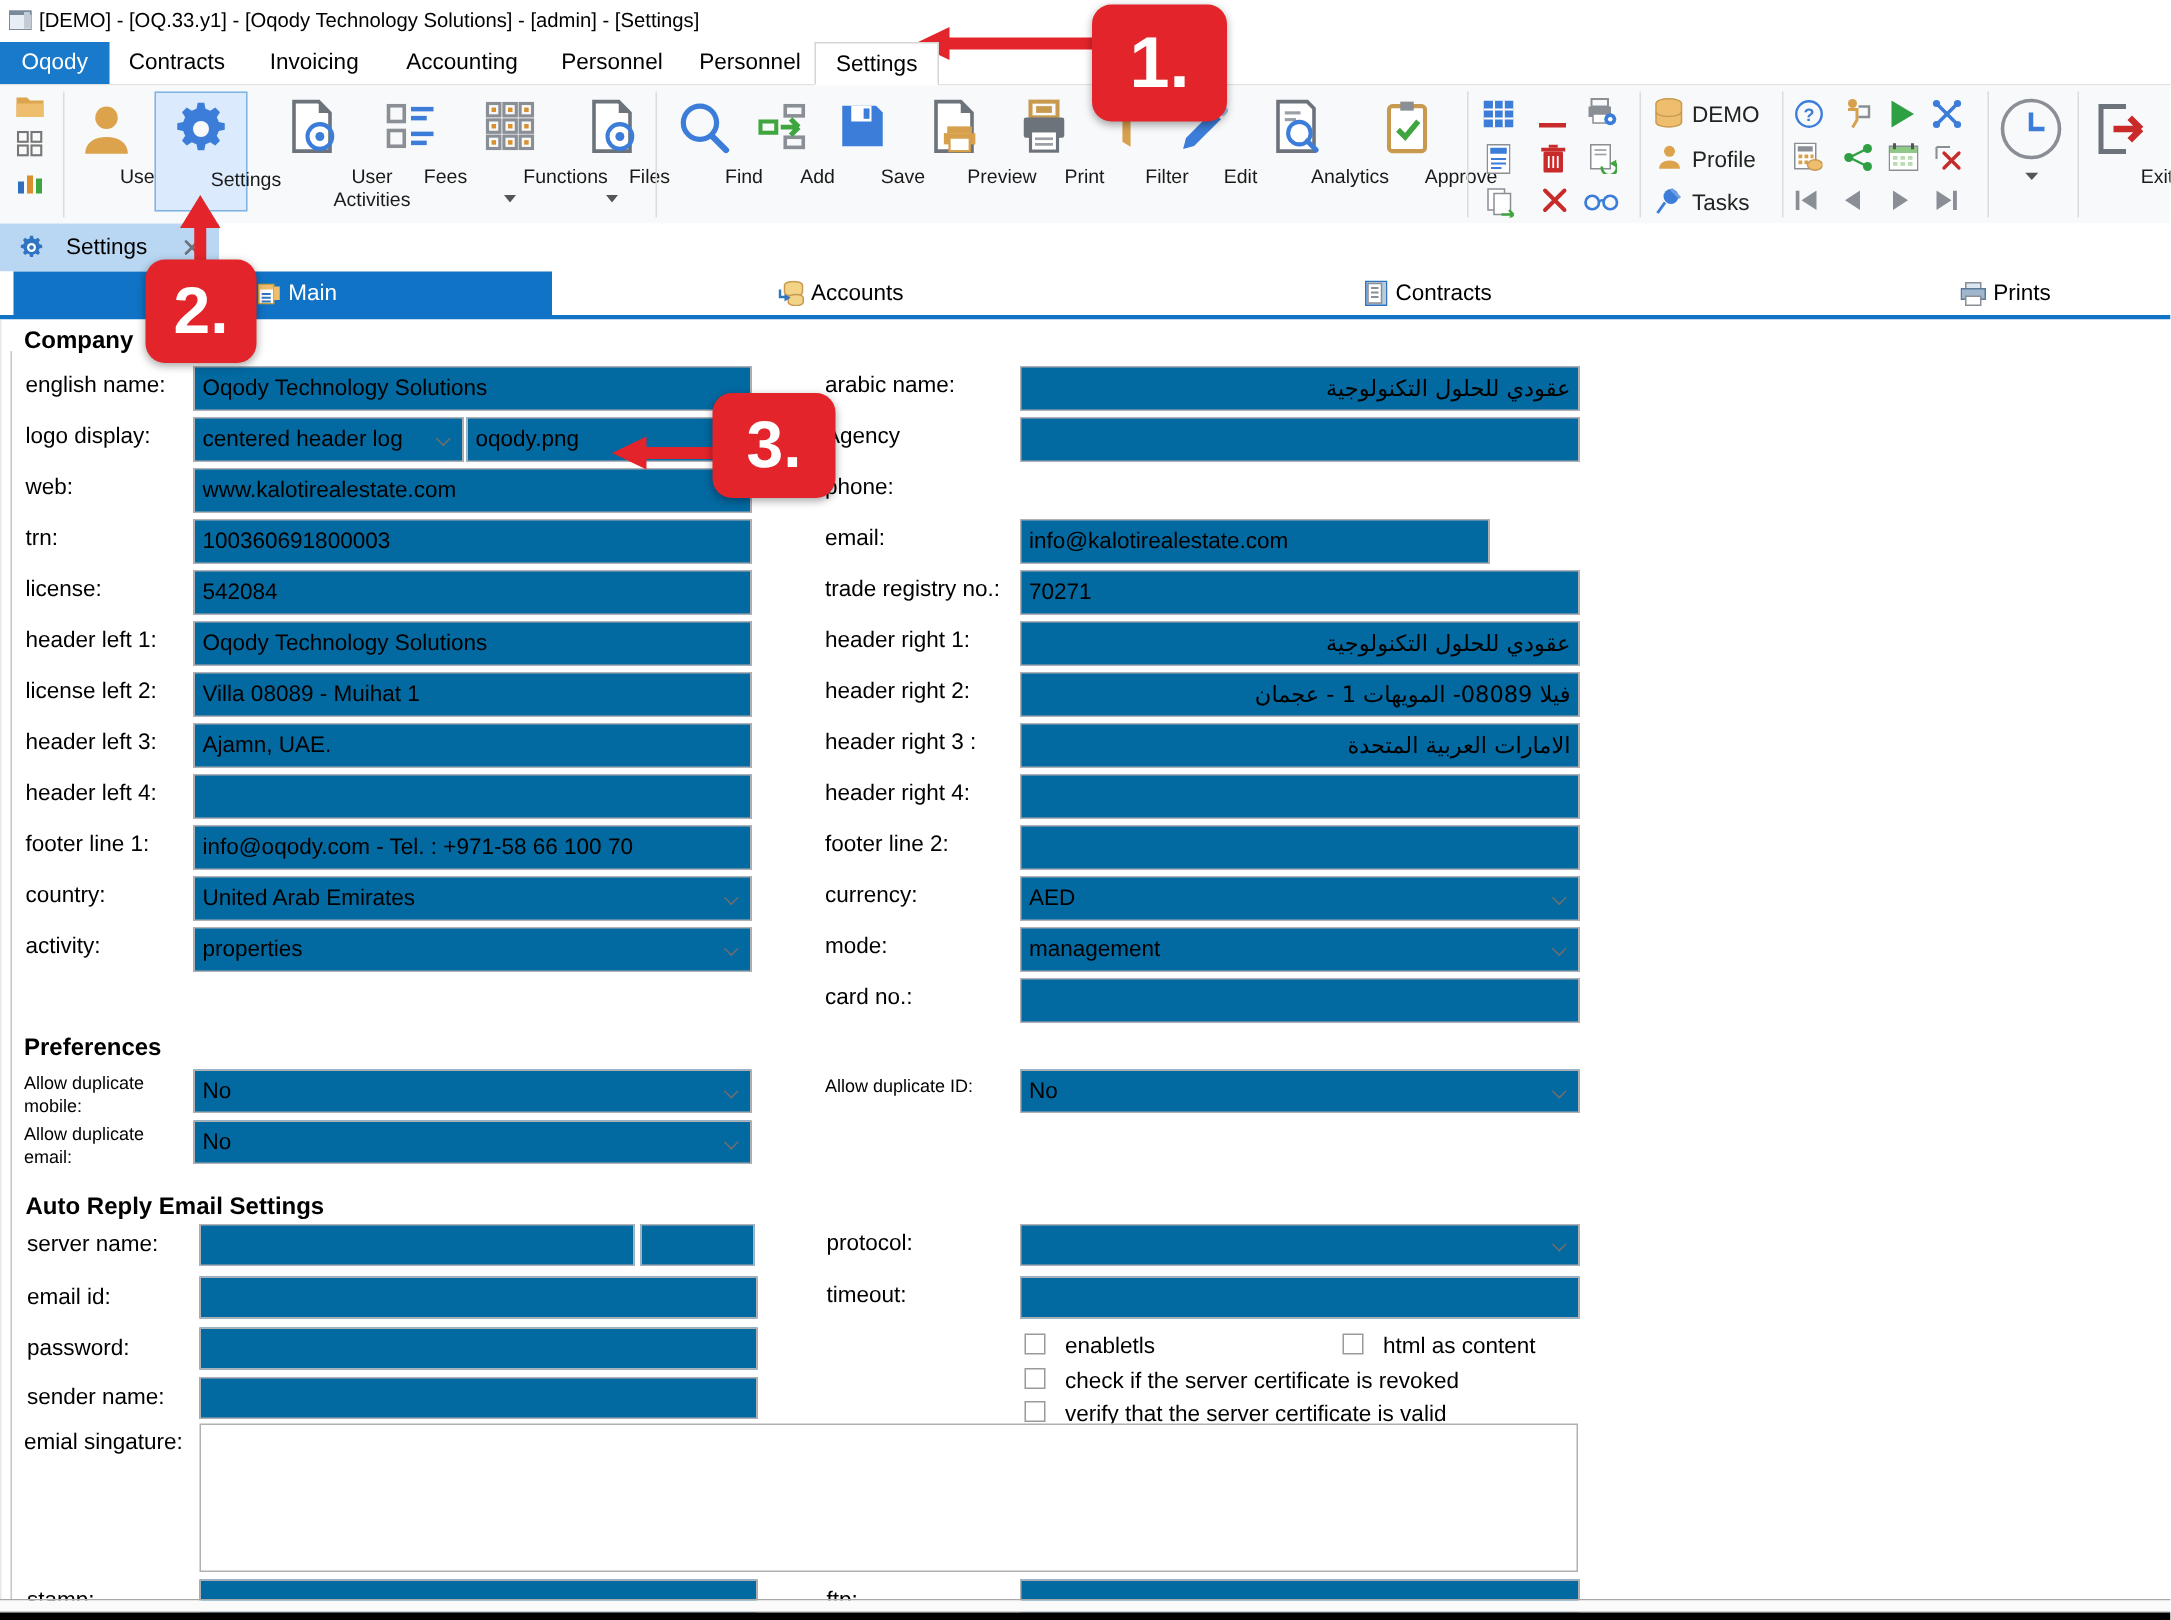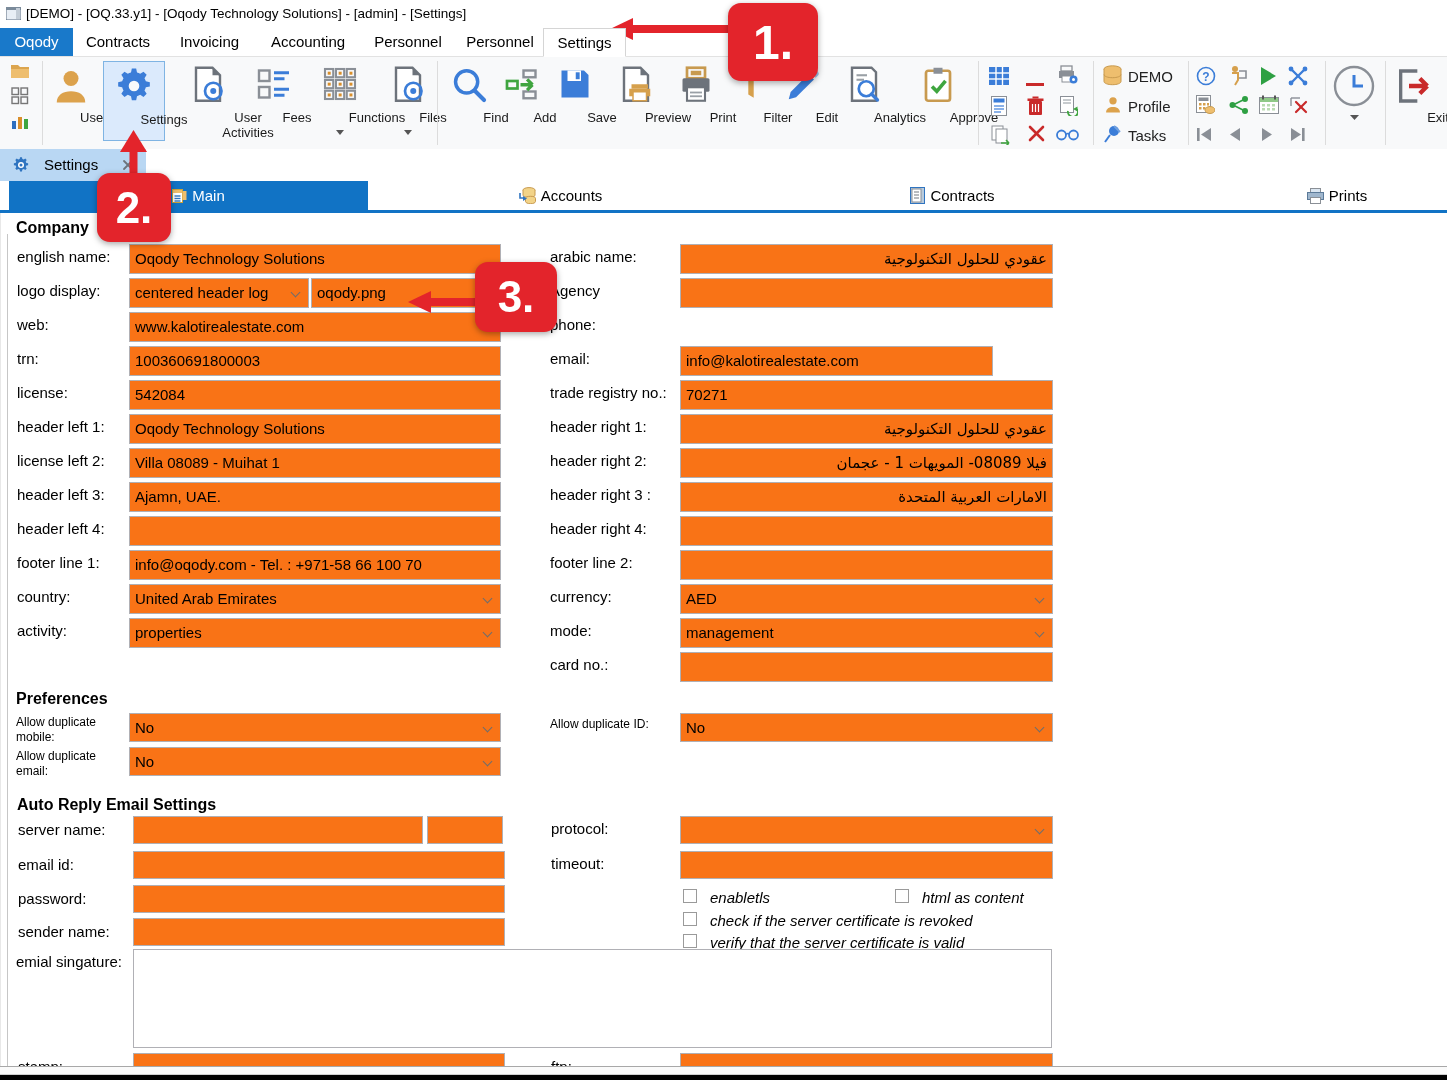--- a/index.html
+++ b/index.html
@@ -32,27 +32,27 @@
 .subtab { position:absolute; top:0; height:29px; display:flex; align-items:center; justify-content:center; font-size:15px; gap:5px; }
 .subtab.sel { background:#1173c5; color:#fff; }
 #subtab-underline { position:absolute; left:0; top:210px; width:100%; height:3px; background:#1173c5; }
 
 #formarea { position:absolute; left:0; top:213px; width:100%; height:853px; background:#fff; }
 #left-edge { position:absolute; left:7px; top:21px; width:1px; height:832px; background:#c6c6c6; }
 #left-edge2 { position:absolute; left:0px; top:0px; width:1px; height:853px; background:#e8e8e8; }
 .heading { position:absolute; font-size:16px; font-weight:bold; color:#000; white-space:nowrap; }
 .lbl { position:absolute; font-size:15px; color:#000; white-space:nowrap; }
 .lbl-sm { position:absolute; font-size:12px; color:#000; line-height:15px; }
-.inp { position:absolute; height:30px; border:1px solid #b0b0b5; background:#f97316; font-size:15px; line-height:28px; padding:0 5px; color:#000; overflow:hidden; white-space:nowrap; }
+.inp { position:absolute; height:30px; border:1px solid #b0b0b5; background:#0369a1; font-size:15px; line-height:28px; padding:0 5px; color:#000; overflow:hidden; white-space:nowrap; }
 .inp.rtl { direction:rtl; text-align:right; font-family:"DejaVu Sans",sans-serif; }
 .inp.h28 { height:28px; line-height:26px; }
 .inp.h29 { height:29px; line-height:27px; }
 .chev { position:absolute; right:9px; top:10px; width:7px; height:7px; border-right:1.6px solid #6e6e6e; border-bottom:1.6px solid #6e6e6e; transform:rotate(45deg); }
 .cb { position:absolute; width:14px; height:14px; border:1px solid #9a9a9a; background:#fff; }
-.cblbl { position:absolute; font-size:15px; white-space:nowrap;font-style:italic; }
+.cblbl { position:absolute; font-size:15px; white-space:nowrap; }
 textarea.big { position:absolute; border:1px solid #b0b0b5; background:#fff; resize:none; }
 
 #statusline { position:absolute; left:0; top:1066px; width:100%; height:1px; background:#a8a8a8; }
 #statusbar { position:absolute; left:0; top:1067px; width:100%; height:8px; background:#fafafa; border-bottom:1px solid #cfcfcf; }
 #blackbar { position:absolute; left:0; top:1075px; width:100%; height:5px; background:#000; }
 
 .badge { position:absolute; background:#e3242b; border-radius:13px; color:#fff; font-weight:bold; display:flex; align-items:center; justify-content:center; box-shadow:0 2px 6px rgba(0,0,0,.35); }
 .arrow { position:absolute; }
 </style>
 </head>

